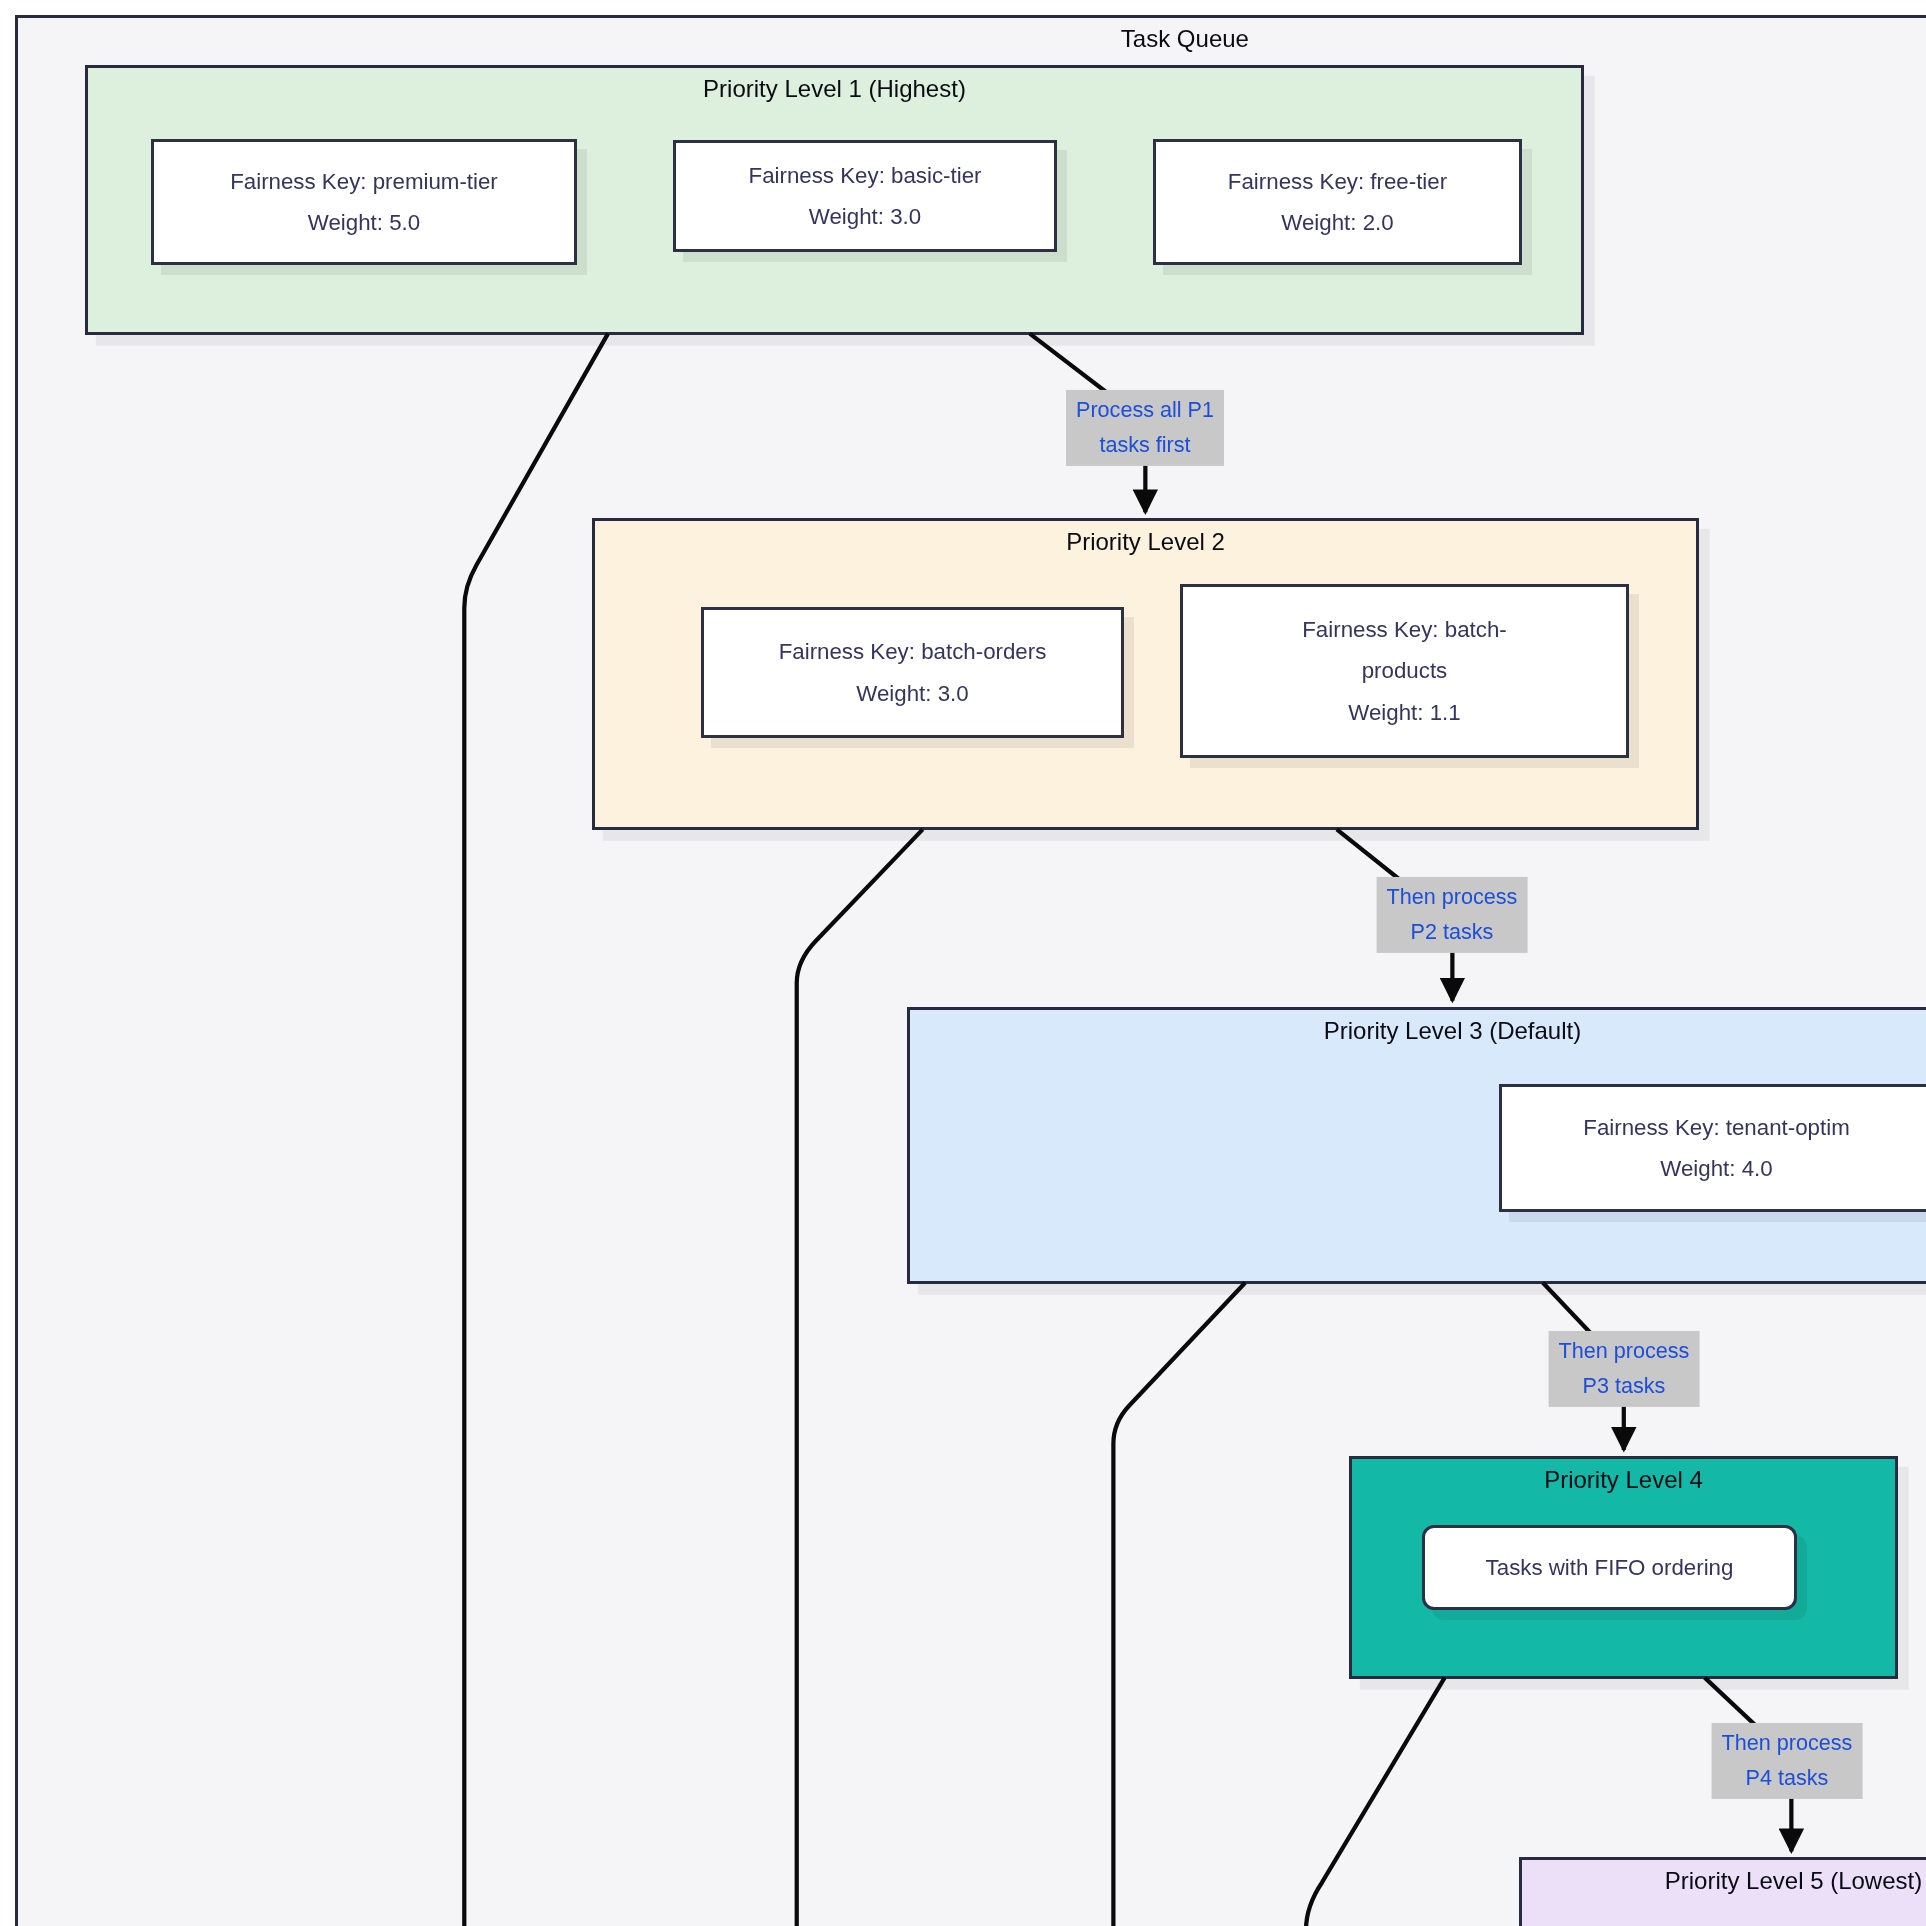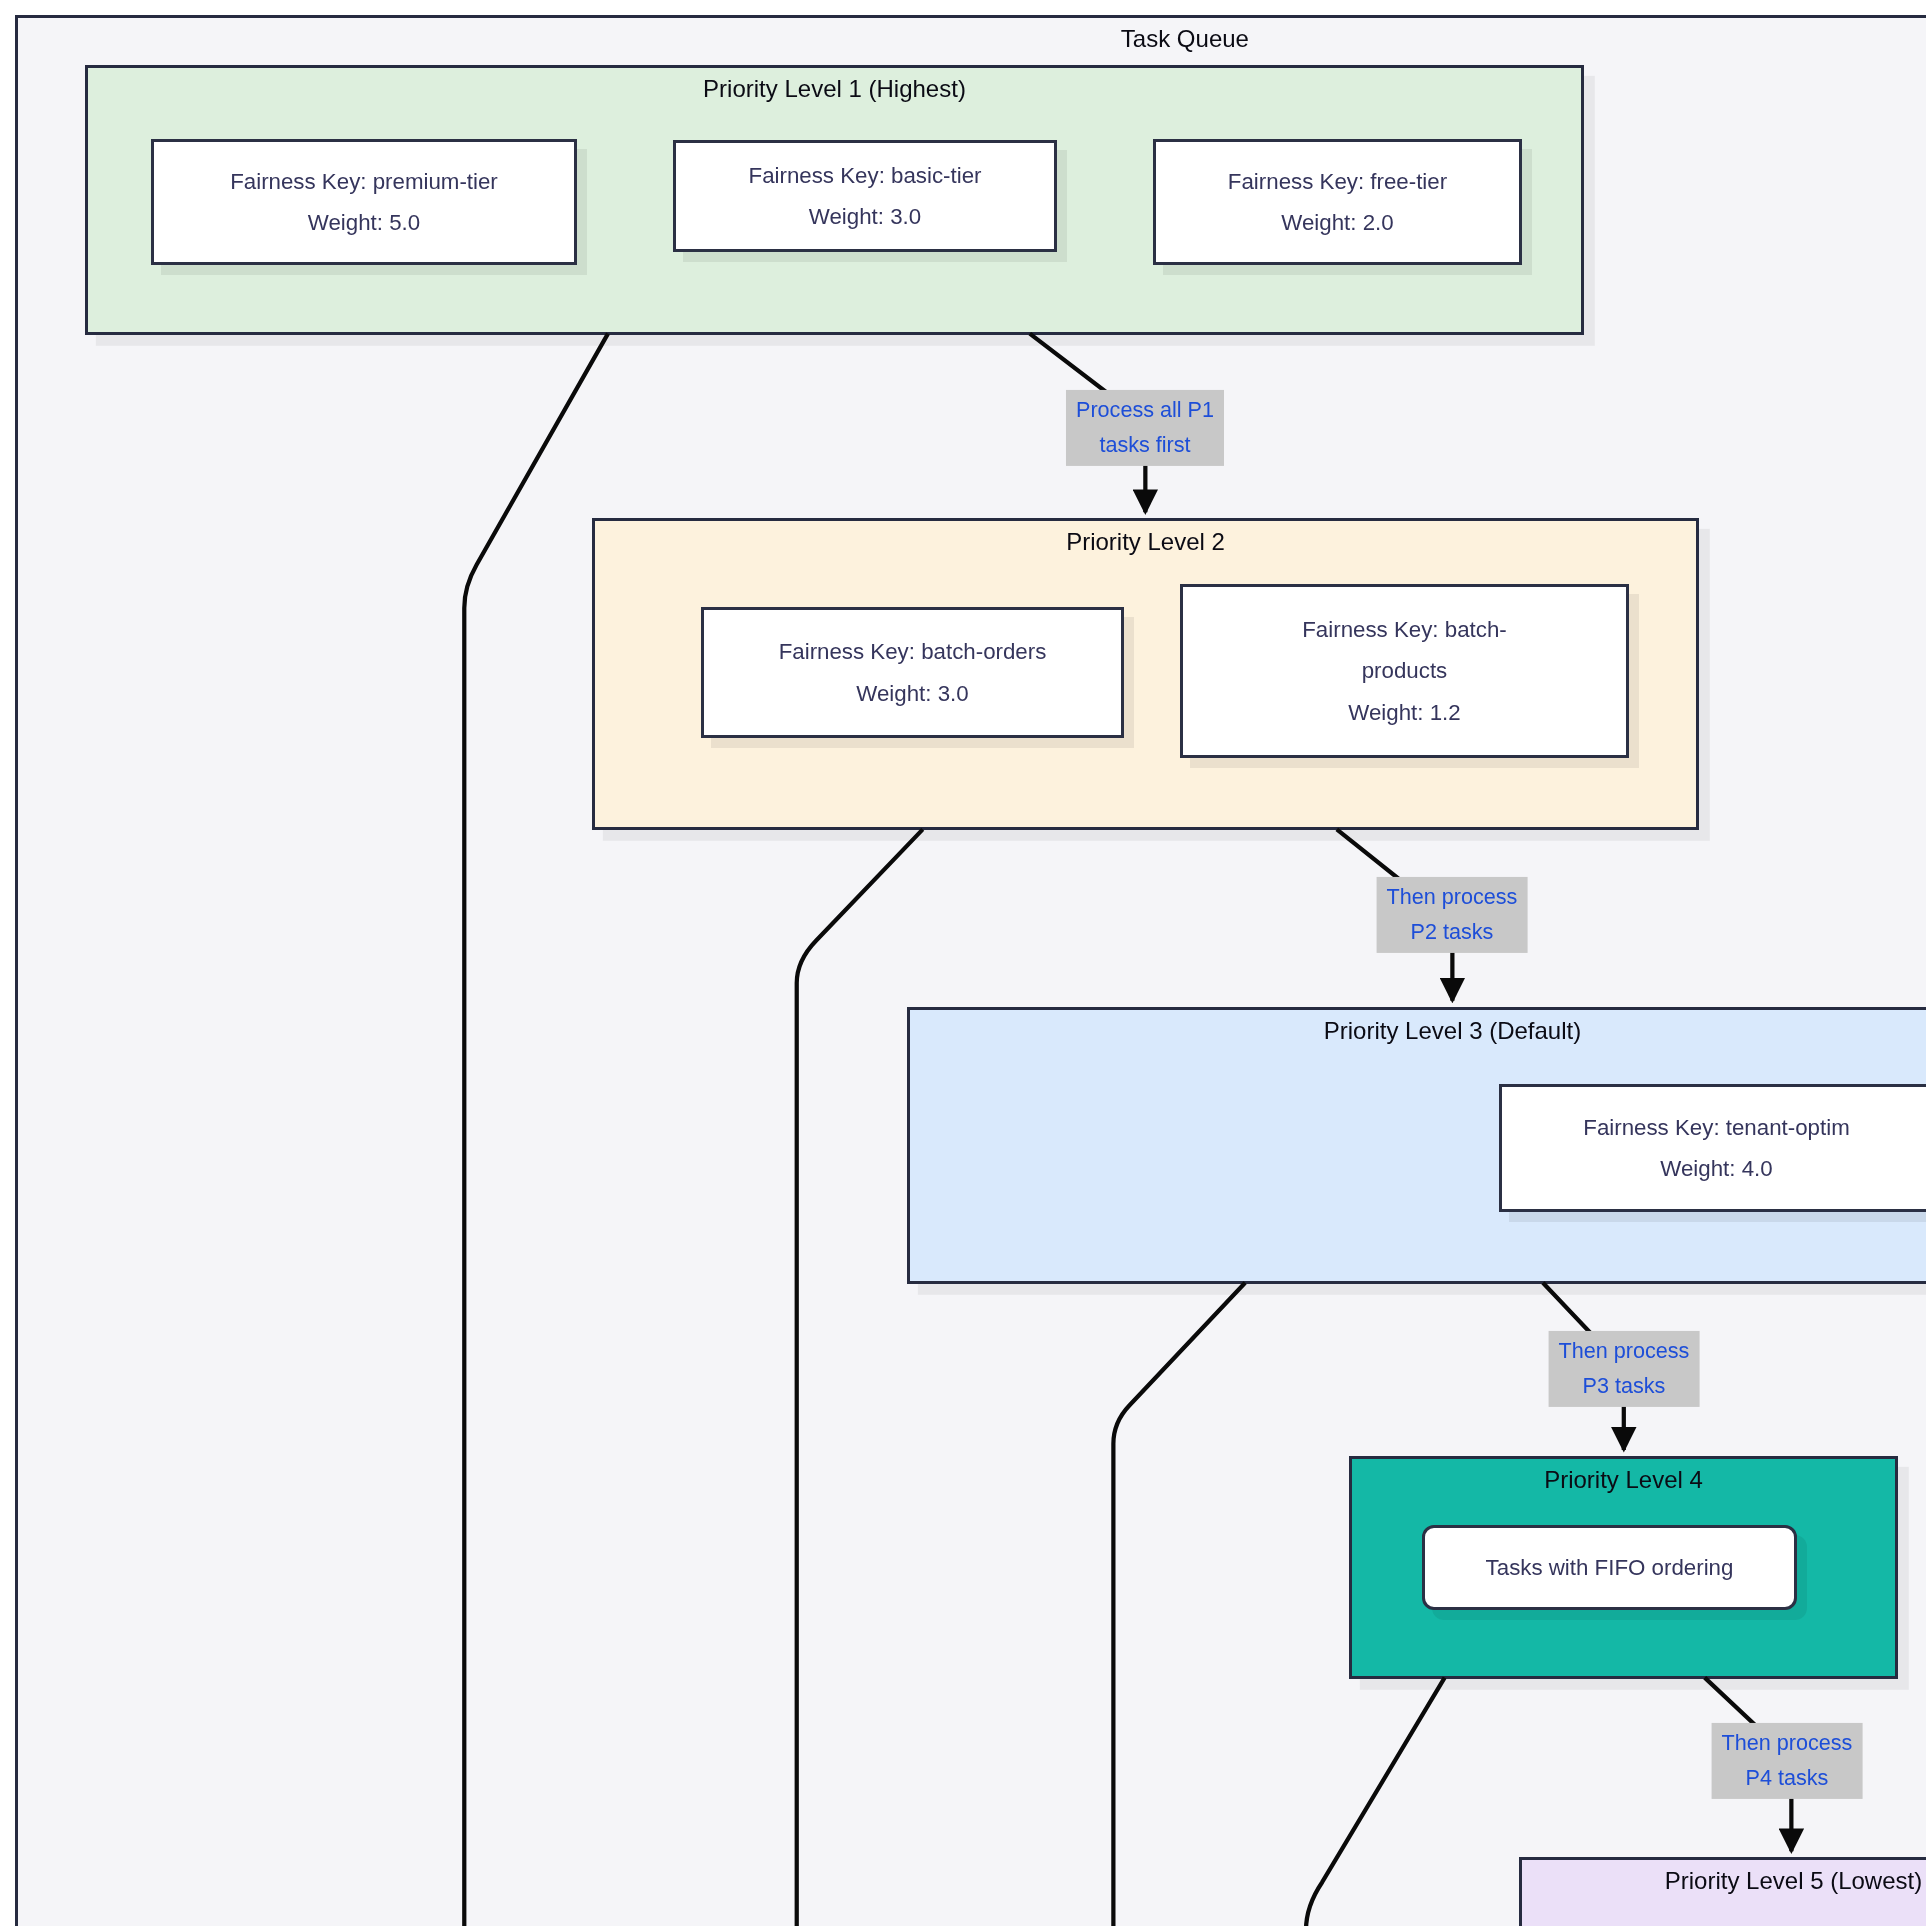--- a/index.html
+++ b/index.html
@@ -67,21 +67,21 @@
   <div class="node" style="left:1153px; top:139px; width:369px; height:126px;">Fairness Key: free-tier
 Weight: 2.0</div>
 
   <div class="cluster" style="left: 592px; top: 518px; width: 1107px; height: 312px; background-color: rgb(253, 242, 221);">
     <div class="cluster-title">Priority Level 2</div>
   </div>
   <div class="node" style="left:661px; top:607px; width:423px; height:131px;margin-left:40px;">Fairness Key: batch-orders
 Weight: 3.0</div>
   <div class="node" style="left:1180px; top:584px; width:449px; height:174px;">Fairness Key: batch-
 products
-Weight: 1.2</div>
+Weight: 1.1</div>
 
   <div class="cluster" style="left: 907px; top: 1007px; width: 1091px; height: 277px; background-color: rgb(217, 233, 252);">
     <div class="cluster-title">Priority Level 3 (Default)</div>
   </div>
   <div class="node" style="left:1499px; top:1084px; width:435px; height:128px;">Fairness Key: tenant-optim
 Weight: 4.0</div>
 
   <div class="cluster" style="left: 1349px; top: 1456px; width: 549px; height: 223px; background-color: #14b8a6;">
     <div class="cluster-title">Priority Level 4</div>
   </div>

